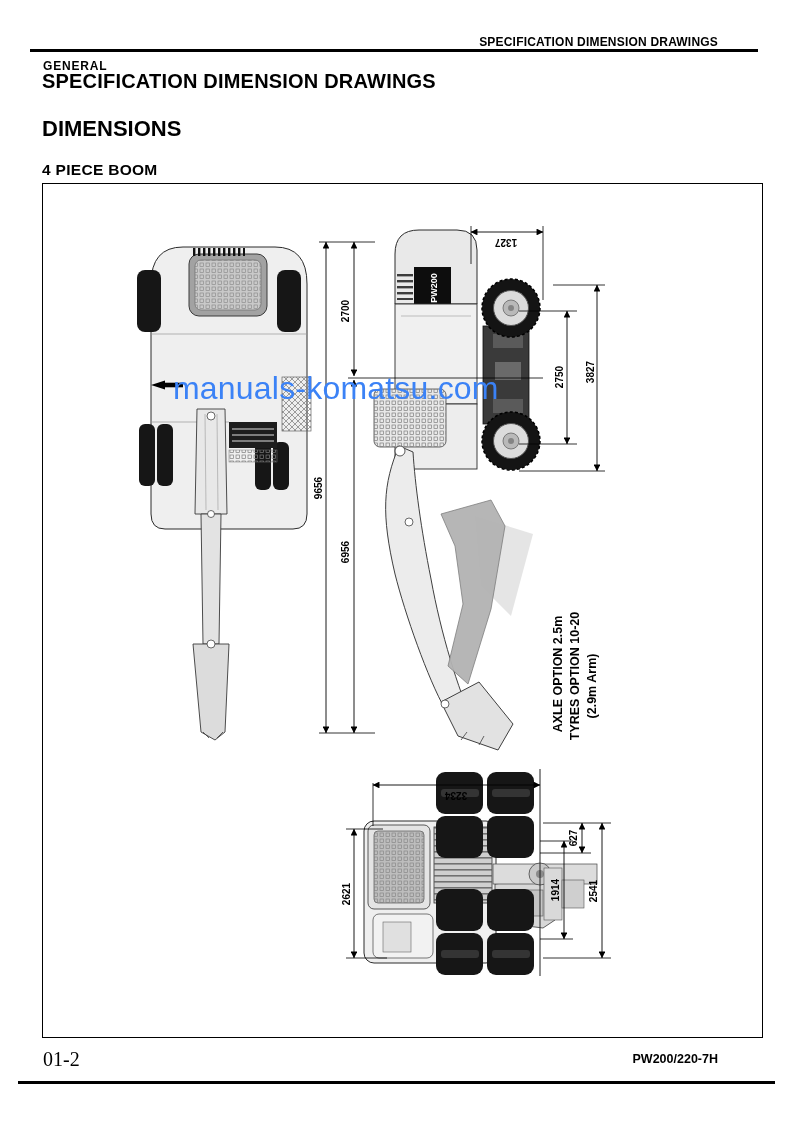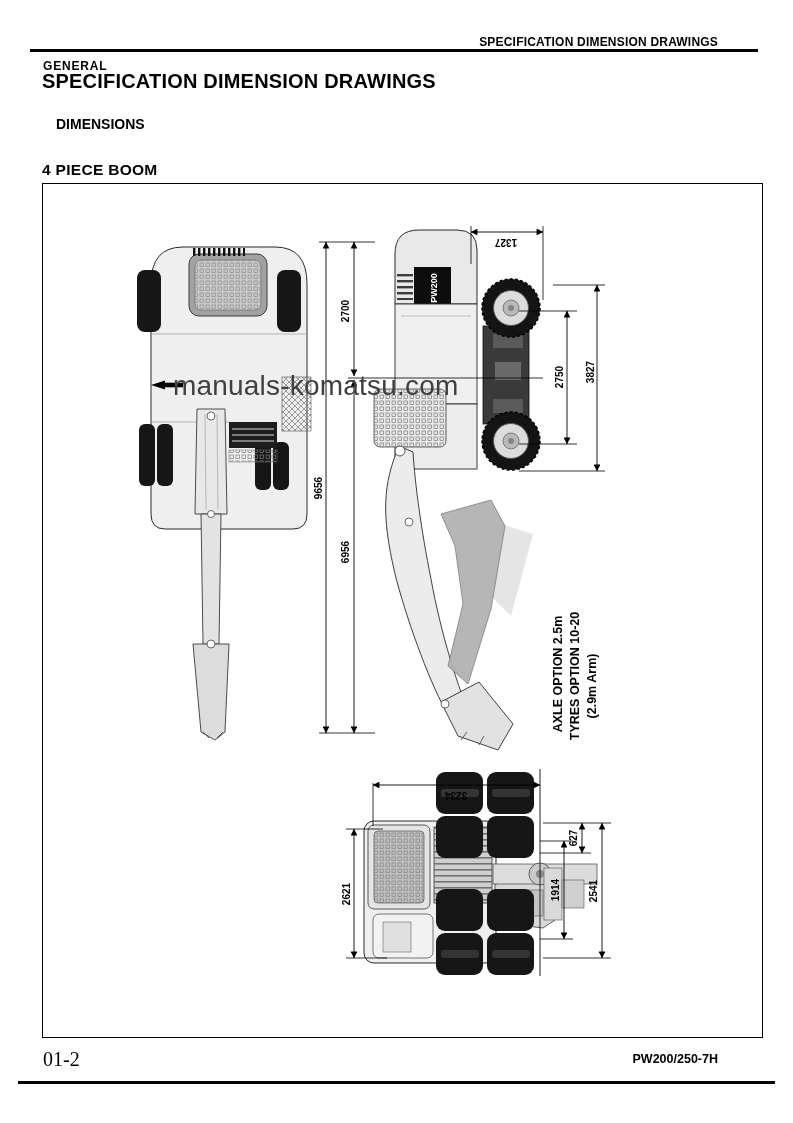--- a/index.html
+++ b/index.html
@@ -1,25 +1,25 @@
 <!DOCTYPE html>
 <html><head>
 <meta charset="utf-8">
 <style>
   html,body{margin:0;padding:0;background:#fff;}
   body{width:793px;height:1123px;position:relative;font-family:"Liberation Sans",sans-serif;color:#000;overflow:hidden;}
   .hdr-left{position:absolute;left:43px;top:35px;font-size:12px;font-weight:bold;letter-spacing:.8px;margin-top:24px;}
   .hdr-right{position:absolute;right:75px;top:35px;font-size:12px;font-weight:bold;letter-spacing:.2px;}
   .hdr-rule{position:absolute;left:30px;top:49px;width:728px;height:3px;background:#000;}
   .title-main{position:absolute;left:42px;top:70px;font-size:20px;font-weight:bold;letter-spacing:.2px;}
-  .title-sub{position:absolute;left:56px;top:116px;font-size:14px;font-weight:bold;}
+  .title-sub{position:absolute;left:42px;top:116px;font-size:22px;font-weight:bold;}
   .title-section{position:absolute;left:42px;top:161px;font-size:15.5px;font-weight:bold;letter-spacing:.3px;}
   .frame{position:absolute;left:42px;top:183px;width:719px;height:853px;border:1.6px solid #000;background:#fff;}
   .frame svg{position:absolute;left:0;top:0;}
-  .watermark{position:absolute;left:130px;top:186px;font-size:28px;color:#404040;letter-spacing:.2px;white-space:nowrap;z-index:5;}
+  .watermark{position:absolute;left:130px;top:186px;font-size:32px;color:#3b82f6;letter-spacing:.2px;white-space:nowrap;z-index:5;}
   .ftr-left{position:absolute;left:43px;top:1048px;font-family:"Liberation Serif",serif;font-size:20px;}
   .ftr-right{position:absolute;right:75px;top:1052px;font-size:12.5px;font-weight:600;}
   .ftr-rule{position:absolute;left:18px;top:1081px;width:757px;height:2.5px;background:#000;}
   text.dim{font-family:"Liberation Sans",sans-serif;font-size:10px;font-weight:bold;fill:#000;}
   text.note{font-family:"Liberation Sans",sans-serif;font-size:12.5px;font-weight:bold;fill:#000;}
   line.d,path.d{stroke:#000;stroke-width:.9;}
   line.e{stroke:#000;stroke-width:.8;}
 </style>
 </head>
 <body>
@@ -231,14 +231,14 @@
       <line class="d" x1="521" y1="657" x2="521" y2="755" marker-start="url(#ar)" marker-end="url(#ar)"></line>
       <text class="dim" transform="translate(513,706) rotate(-90)" text-anchor="middle" dominant-baseline="middle">1914</text>
       <line class="e" x1="500" y1="774" x2="568" y2="774"></line>
       <line class="d" x1="559" y1="639" x2="559" y2="774" marker-start="url(#ar)" marker-end="url(#ar)"></line>
       <text class="dim" transform="translate(551,707) rotate(-90)" text-anchor="middle" dominant-baseline="middle">2541</text>
     </g>
   </svg>
 </div>
 
 <div class="ftr-left">01-2</div>
-<div class="ftr-right">PW200/250-7H</div>
+<div class="ftr-right">PW200/220-7H</div>
 <div class="ftr-rule"></div>
 
 </body></html>

